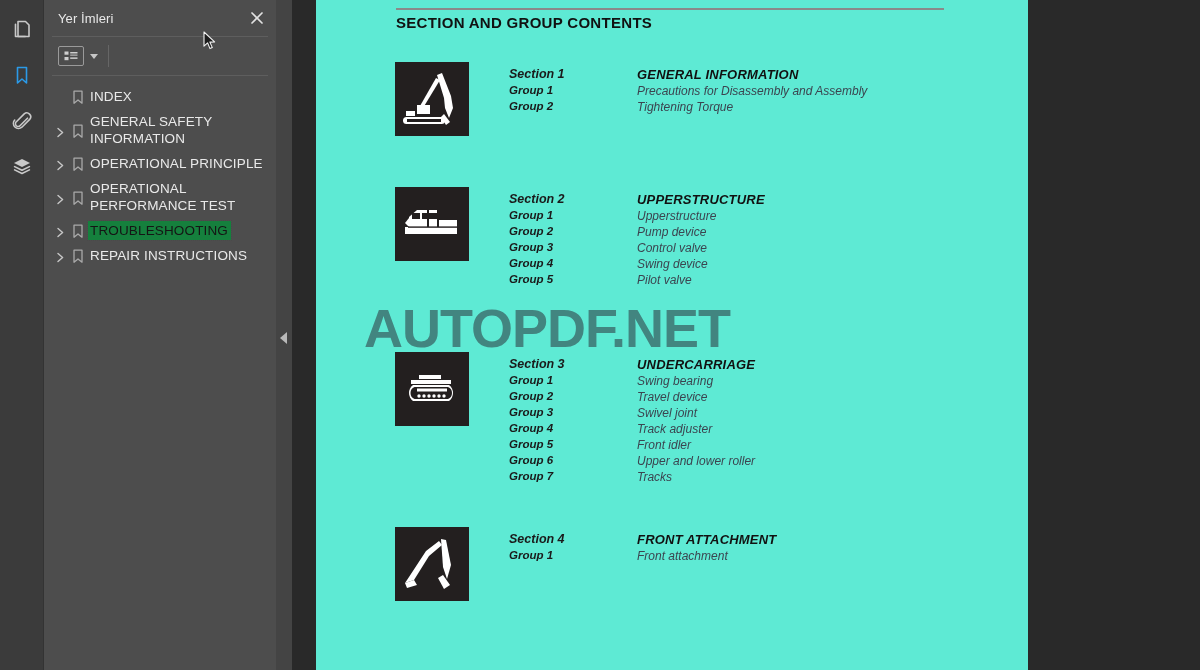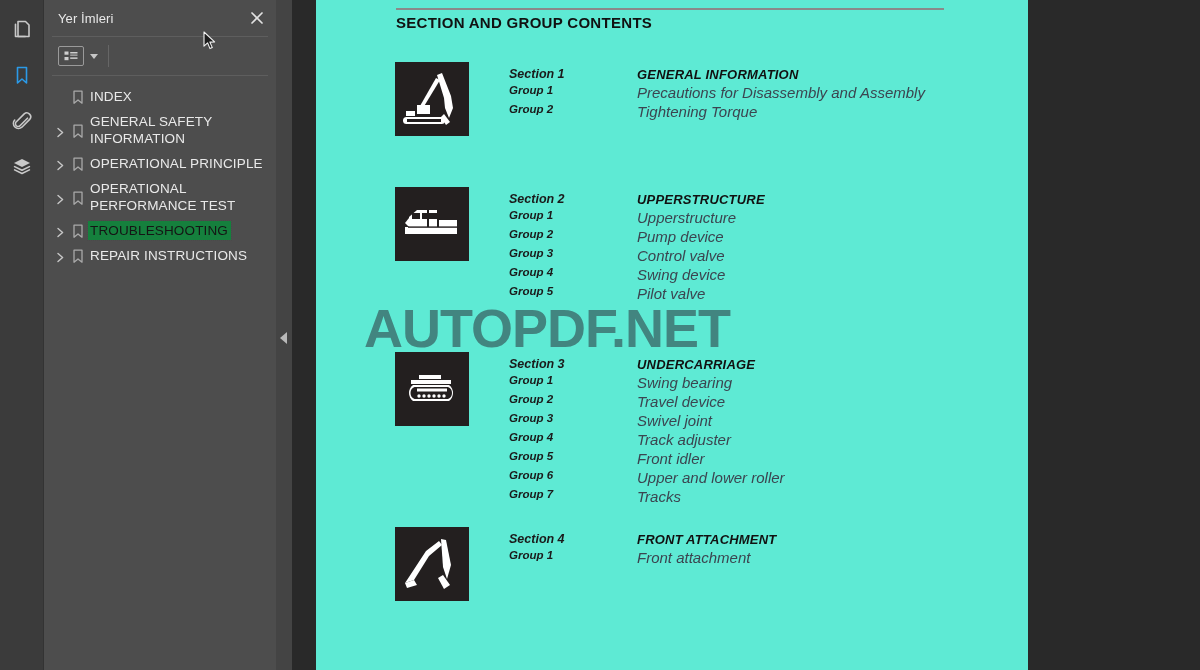--- a/index.html
+++ b/index.html
@@ -167,21 +167,21 @@
   .sec-row { display: flex; font-style: italic; }
   .sec-row .c1 {
     width: 128px; flex: 0 0 128px;
     font-weight: bold; color: #1a1a1a;
   }
   .sec-row .c2 { color: #3b4550; }
   .sec-row.head .c1 { font-size: 12.5px; }
   .sec-row.head .c2 { font-size: 13px; font-weight: bold; color: #111; letter-spacing: .2px; }
   .sec-row.grp { margin-top: 2px; }
   .sec-row.grp .c1 { font-size: 11.5px; }
-  .sec-row.grp .c2 { font-size: 15px; }
+  .sec-row.grp .c2 { font-size: 12px; }
 
   
   .watermark {
     position: absolute;
     left: 364px; top: 297px;
     font-size: 54px;
     font-weight: bold;
     letter-spacing: -1px;
     color: #41807c;
     opacity: .95;

